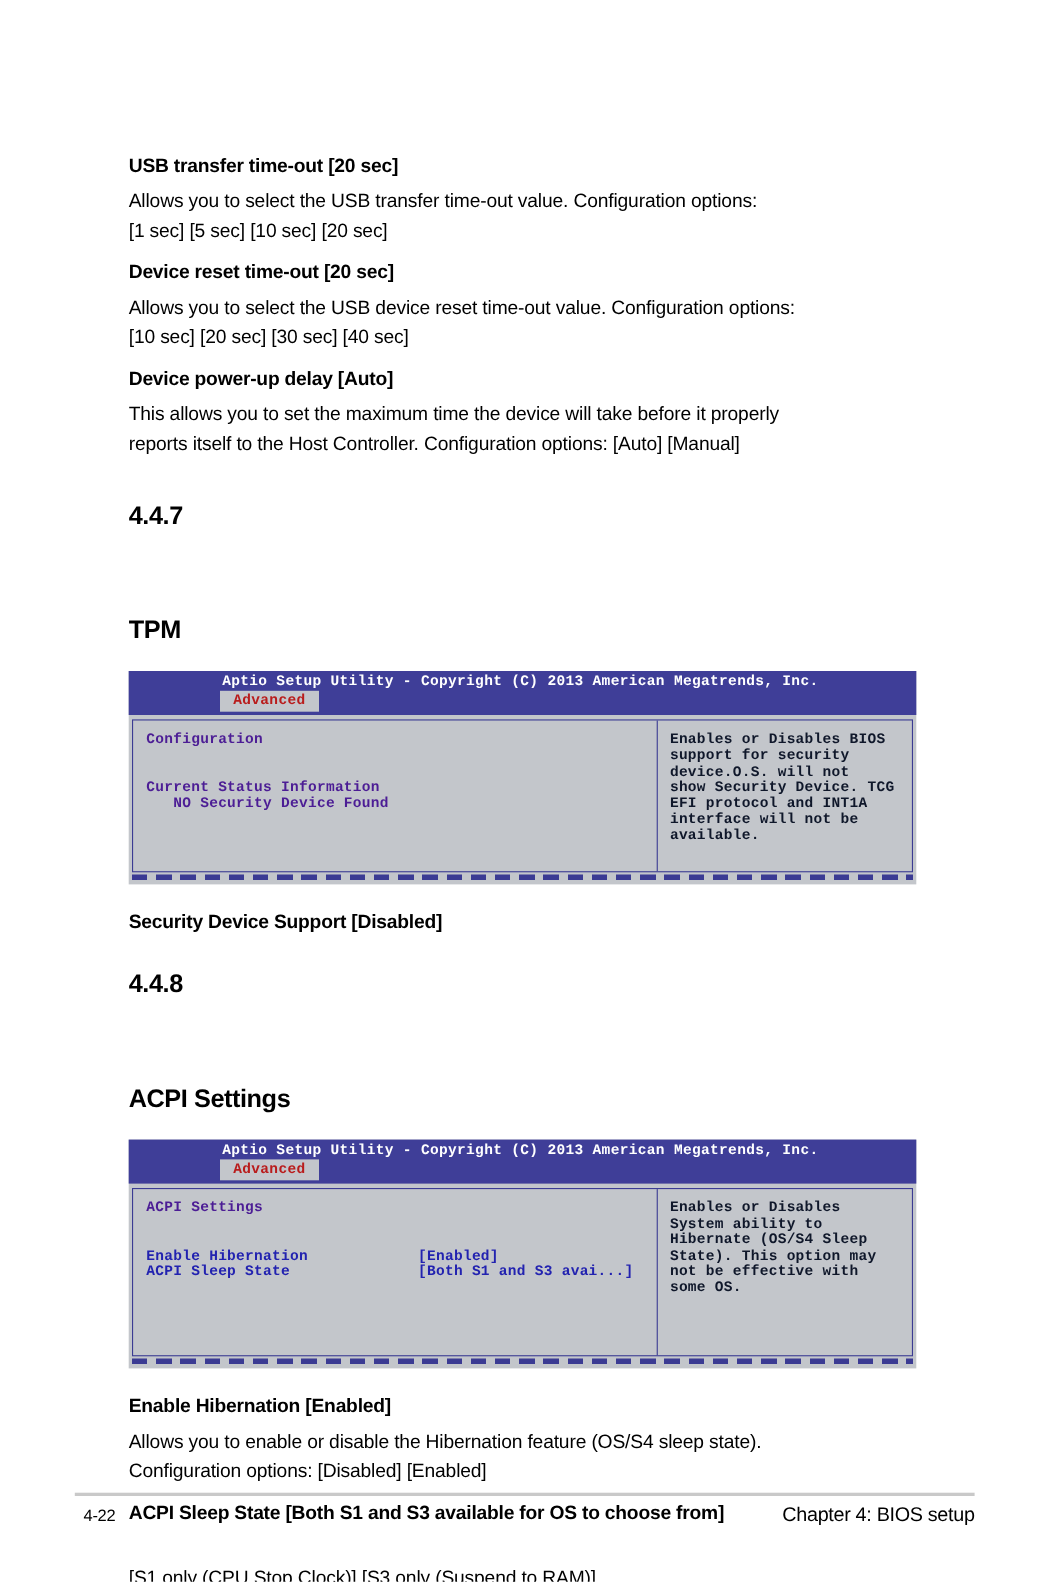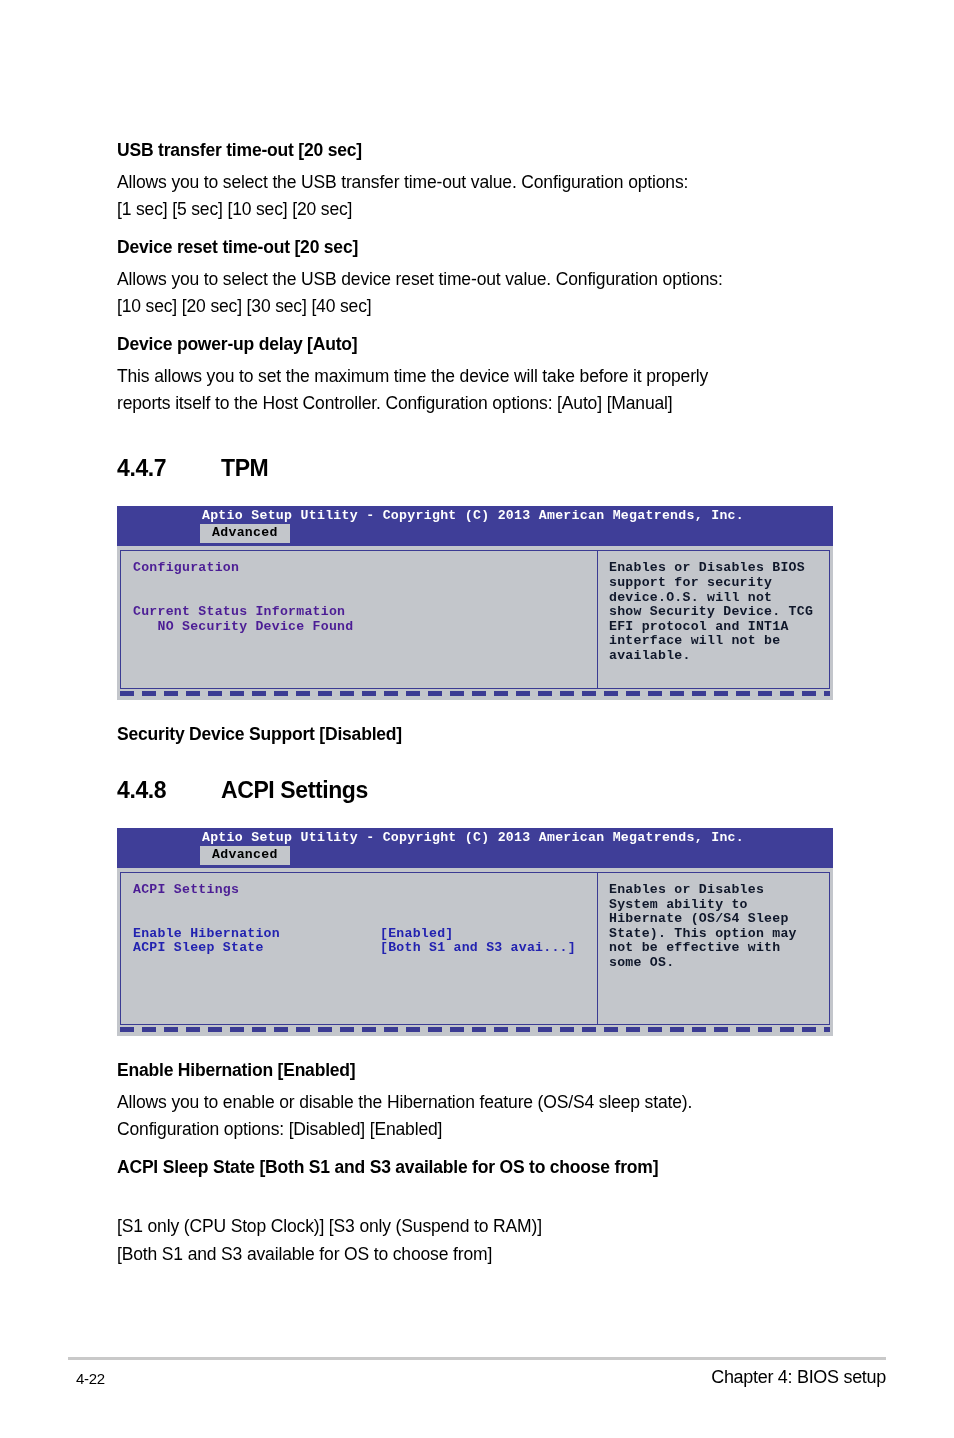--- a/index.html
+++ b/index.html
@@ -46,20 +46,21 @@
     line-height: 1.55;
     letter-spacing: -0.15px;
   }
 
   h3.section-head {
     font-size: 23px;
     font-weight: bold;
     margin: 0;
     letter-spacing: -0.4px;
     display: flex;
+    flex-direction: column;
   }
   h3.section-head .num { width: 104px; flex: 0 0 104px; }
   h3.section-head .ttl { flex: 1 1 auto; }
 
   .spacer-24 { height: 24px; }
 
   
   .bios {
     width: 716px;
     margin: 0;
@@ -83,21 +84,21 @@
     font-weight: bold;
     letter-spacing: 0.3px;
     white-space: nowrap;
     padding-right: 4px;
   }
   .bios-tab {
     position: absolute;
     left: 83px;
     top: 18px;
     background: #c3c6cb;
-    color: #000000;
+    color: #b91c1c;
     font-size: 13.2px;
     font-weight: bold;
     padding: 1px 12px 2px 12px;
     letter-spacing: 0.3px;
     line-height: 16px;
   }
 
   .bios-body {
     position: relative;
     border: 1.5px solid #3b3b93;

